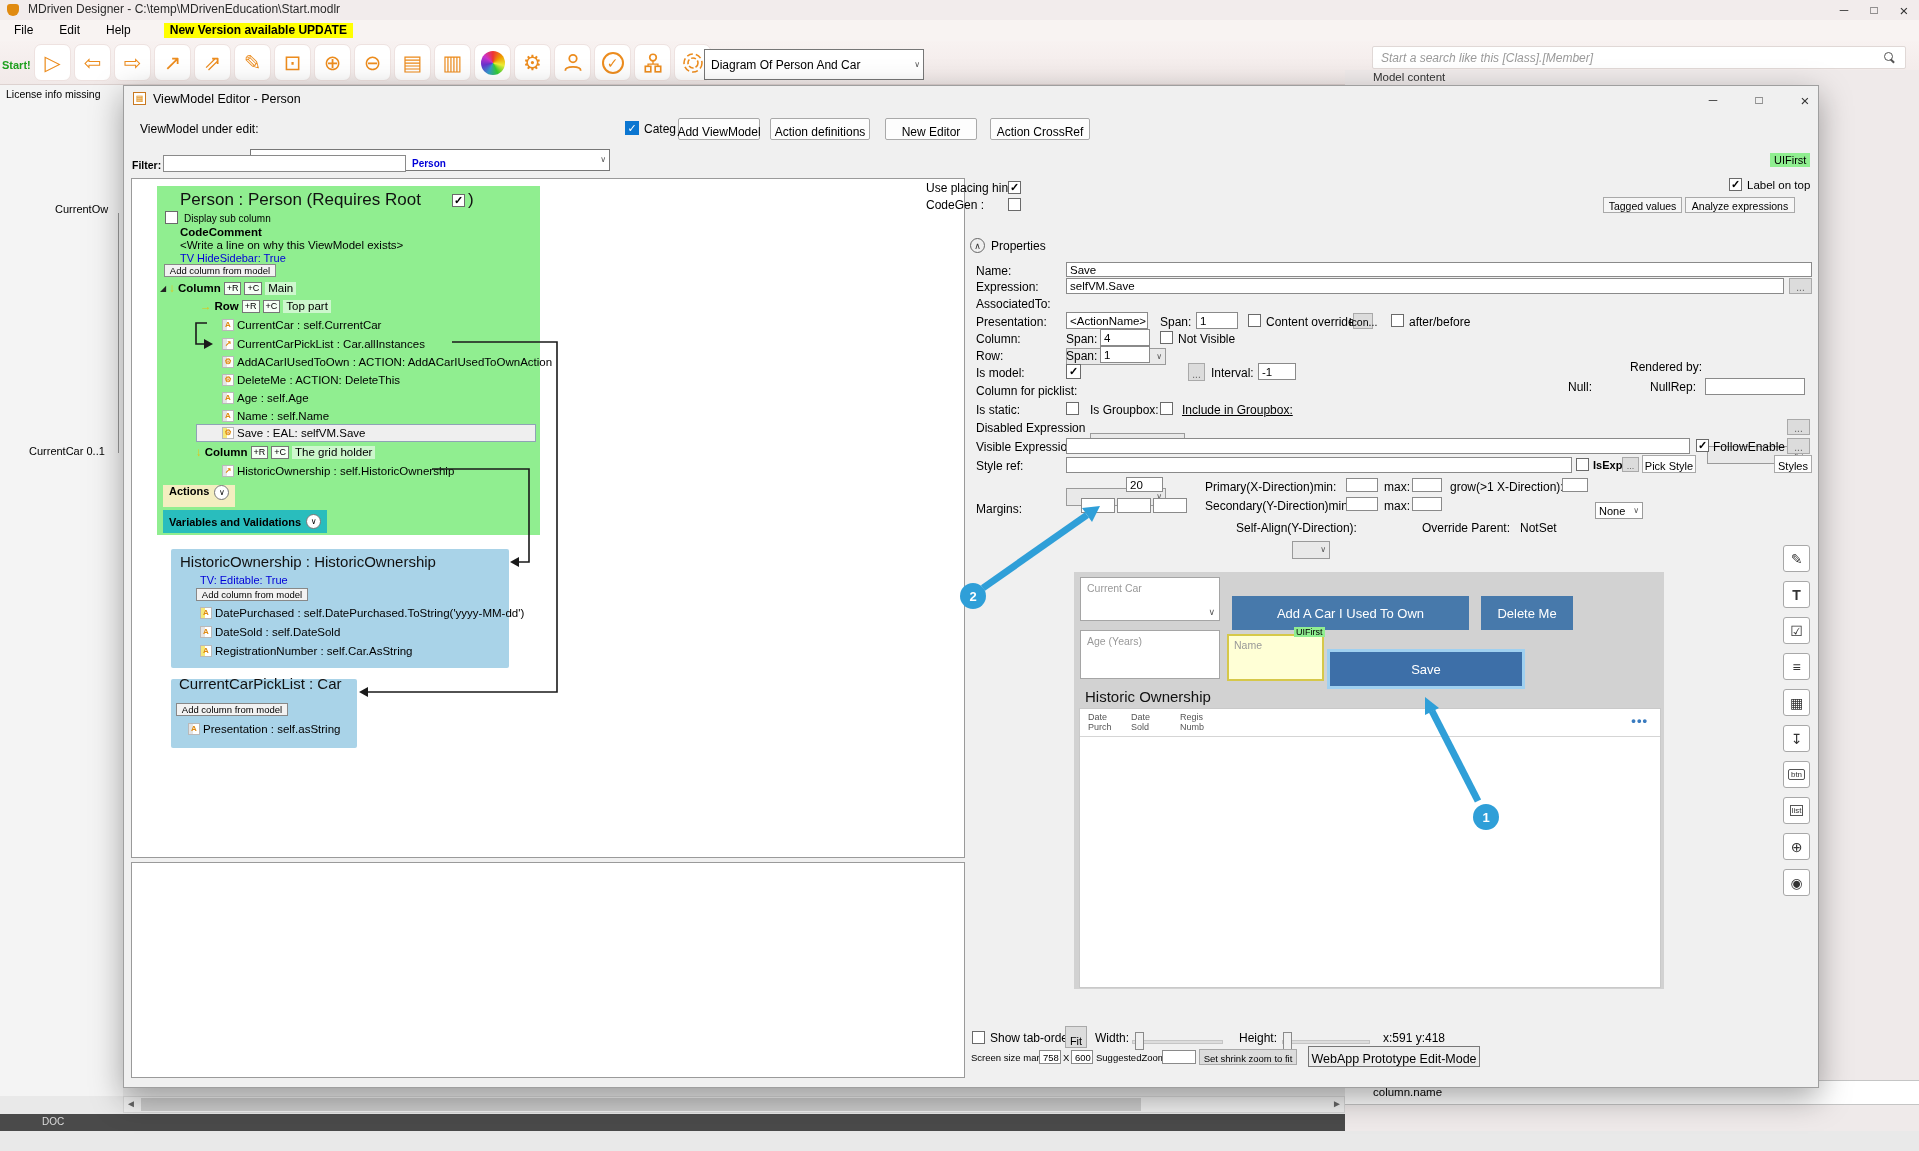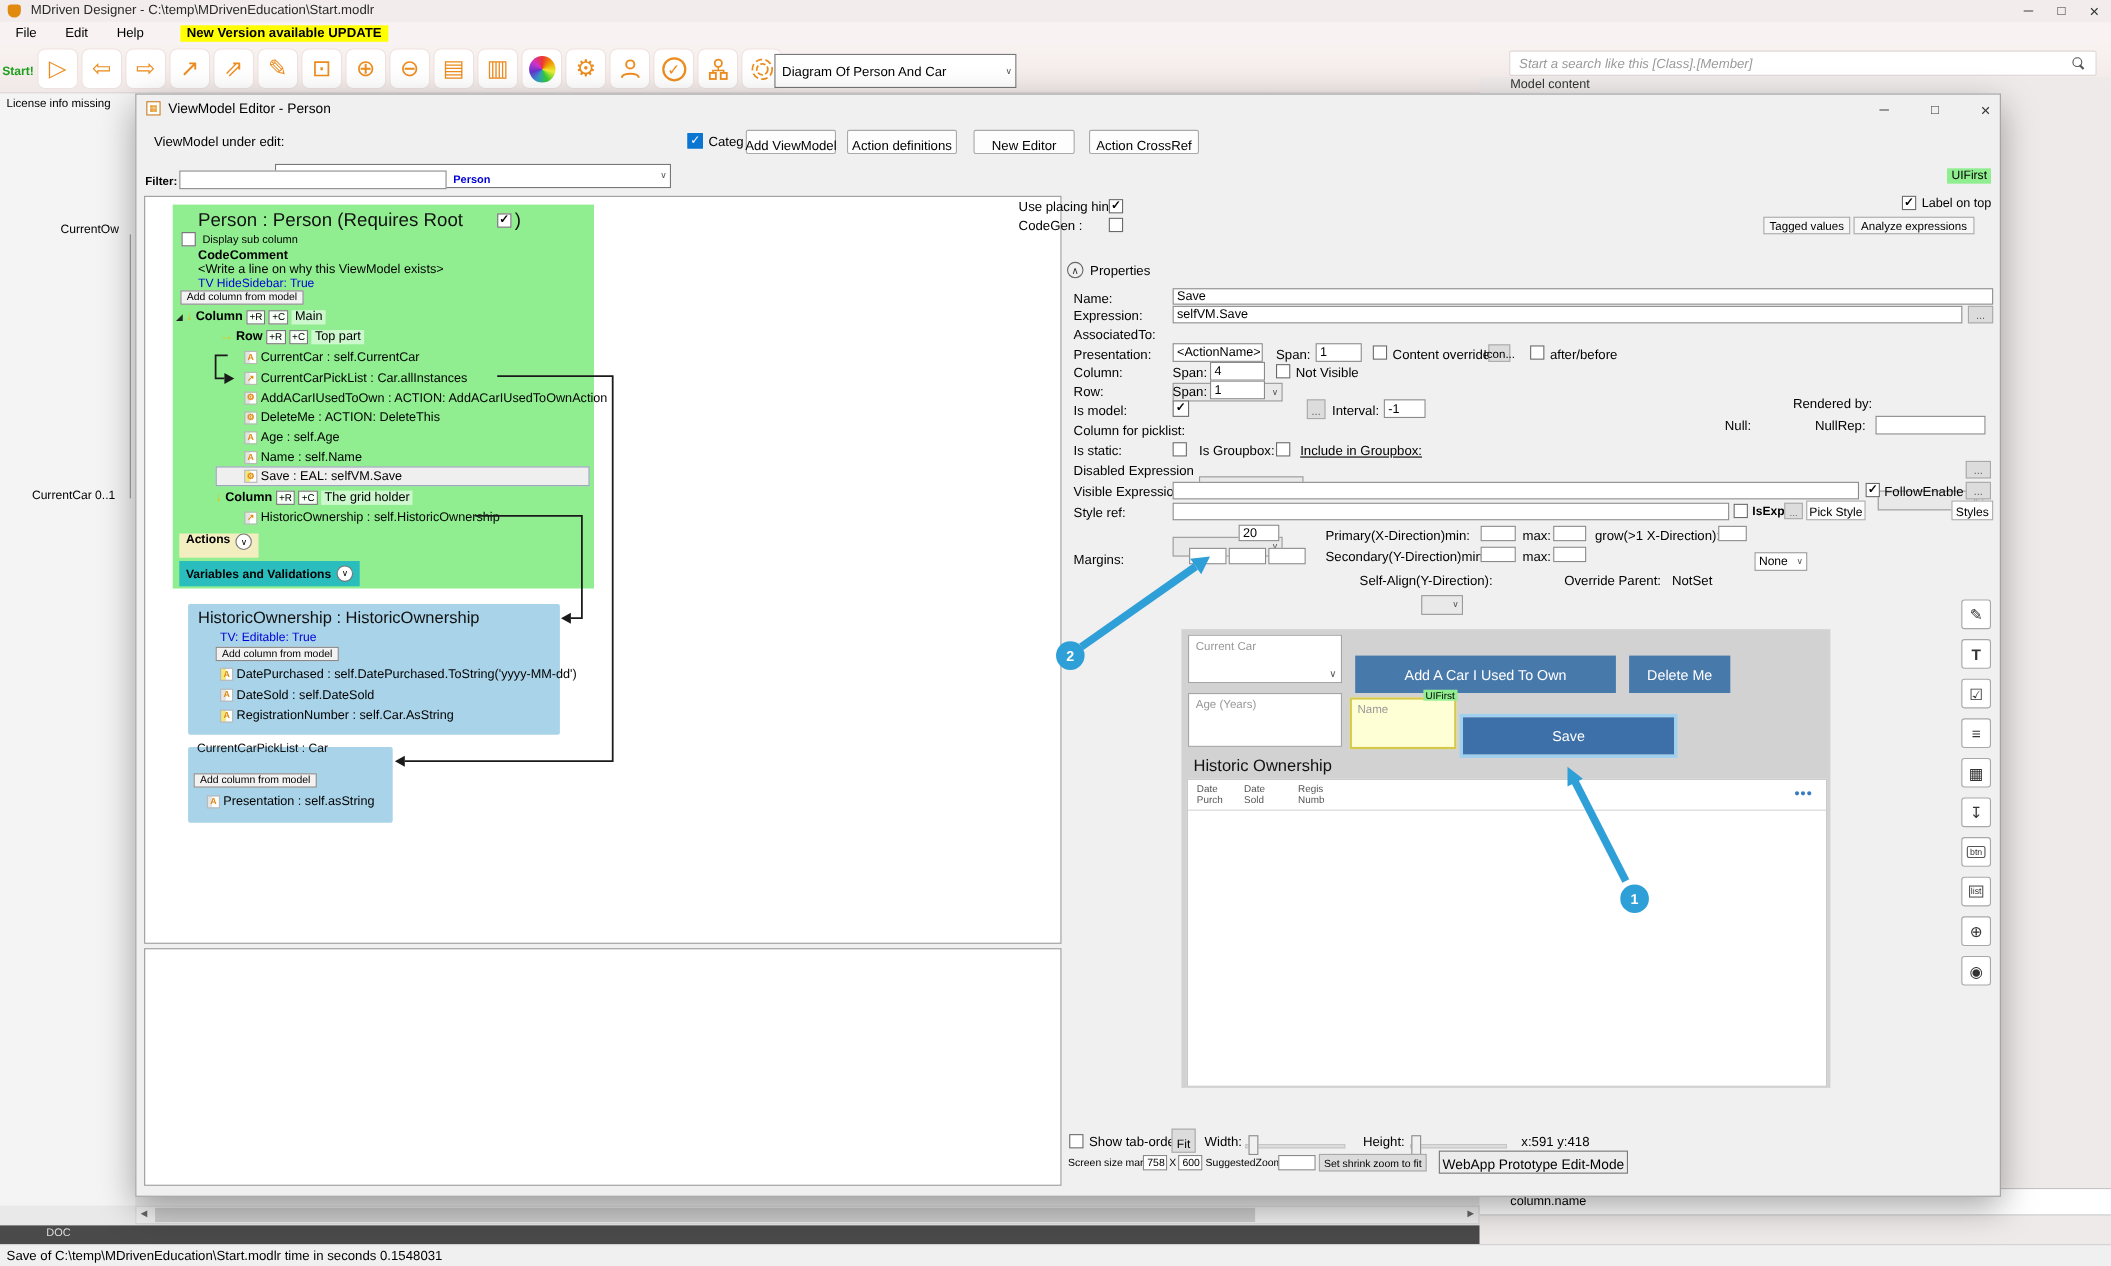--- a/index.html
+++ b/index.html
@@ -145,23 +145,20 @@
   </div>
 
   <div class="abs" style="left:123px;top:1096px;width:1222px;height:17px;background:#f0f0f0;border:1px solid #d8d8d8;">
     <span style="position:absolute;left:2px;top:1px;font-size:10px;color:#666;">◄</span>
     <div style="position:absolute;left:17px;top:1px;width:1000px;height:13px;background:#cdcdcd;"></div>
     <span style="position:absolute;right:2px;top:1px;font-size:10px;color:#666;">►</span>
   </div>
   <div class="abs" style="left:0;top:1114px;width:1345px;height:17px;background:#4a4a4a;">
     <span style="position:absolute;left:42px;top:2px;font-size:10px;color:#ddd;">DOC</span>
   </div>
-  <div class="abs" style="left:0;top:1131px;width:1919px;height:20px;background:#f0f0f0;border-top:1px solid #d0d0d0;">
-    <span class="lbl" style="position:absolute;left:6px;top:3px;">Save of C:\temp\MDrivenEducation\Start.modlr time in seconds 0.1548031</span>
-  </div>
 
   <div class="abs" style="left:123px;top:85px;width:1696px;height:1003px;background:#f0f0f0;border:1px solid #9f9f9f;box-shadow:0 10px 30px rgba(0,0,0,0.35);"></div>
 
   <span class="abs" style="left:133px;top:92px;width:13px;height:13px;border:1px solid #c87820;background:#fff;display:flex;align-items:center;justify-content:center;font-size:8px;color:#e08a10;">▦</span>
   <span class="abs lbl" style="left:153px;top:92px;font-size:12.5px;">ViewModel Editor - Person</span>
   <span class="abs winbtn" style="left:1698px;top:90px;">─</span>
   <span class="abs winbtn" style="left:1744px;top:90px;">□</span>
   <span class="abs winbtn" style="left:1790px;top:90px;font-size:15px;">×</span>
 
   <span class="abs lbl" style="left:140px;top:123px;">ViewModel under edit:</span>
@@ -281,21 +278,21 @@
   <div class="treerow" style="left:200px;top:624px;">
     <span class="ti">A</span>
       <span>DateSold : self.DateSold</span>
   </div>
   <div class="treerow" style="left:200px;top:643px;">
     <span class="ti" style="background:linear-gradient(90deg,#f5e87a 40%,#fff 40%);">A</span>
       <span>RegistrationNumber : self.Car.AsString</span>
   </div>
 
   <div class="abs" style="left:171px;top:679px;width:186px;height:69px;background:#a9d3e8;border-radius:2px;"></div>
-  <span class="abs" style="left:179px;top:675px;font-size:11px;color:#111;white-space:nowrap;">CurrentCarPickList : Car</span>
+  <span class="abs" style="left:179px;top:675px;font-size:15px;color:#111;white-space:nowrap;">CurrentCarPickList : Car</span>
   <div class="abs btn" style="left:176px;top:703px;width:112px;height:13px;font-size:9.5px;background:#f2f2f2;border-color:#888;">
       <span>Add column from model</span>
     </div>
   <div class="treerow" style="left:188px;top:721px;">
     <span class="ti">A</span>
       <span>Presentation : self.asString</span>
   </div>
 
   <span class="abs" style="left:1770px;top:153px;background:#90ee90;font-size:11px;padding:1px 4px;">UIFirst</span>
   <span class="abs cb ck" style="left:1729px;top:178px;"></span>

